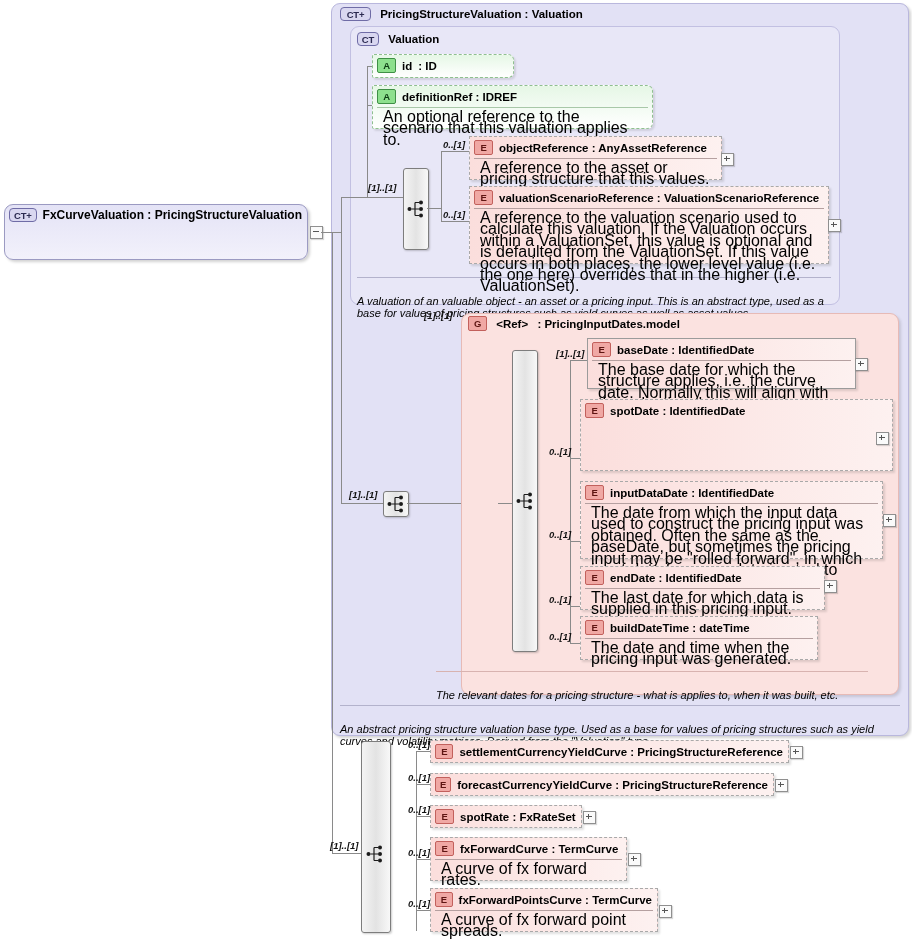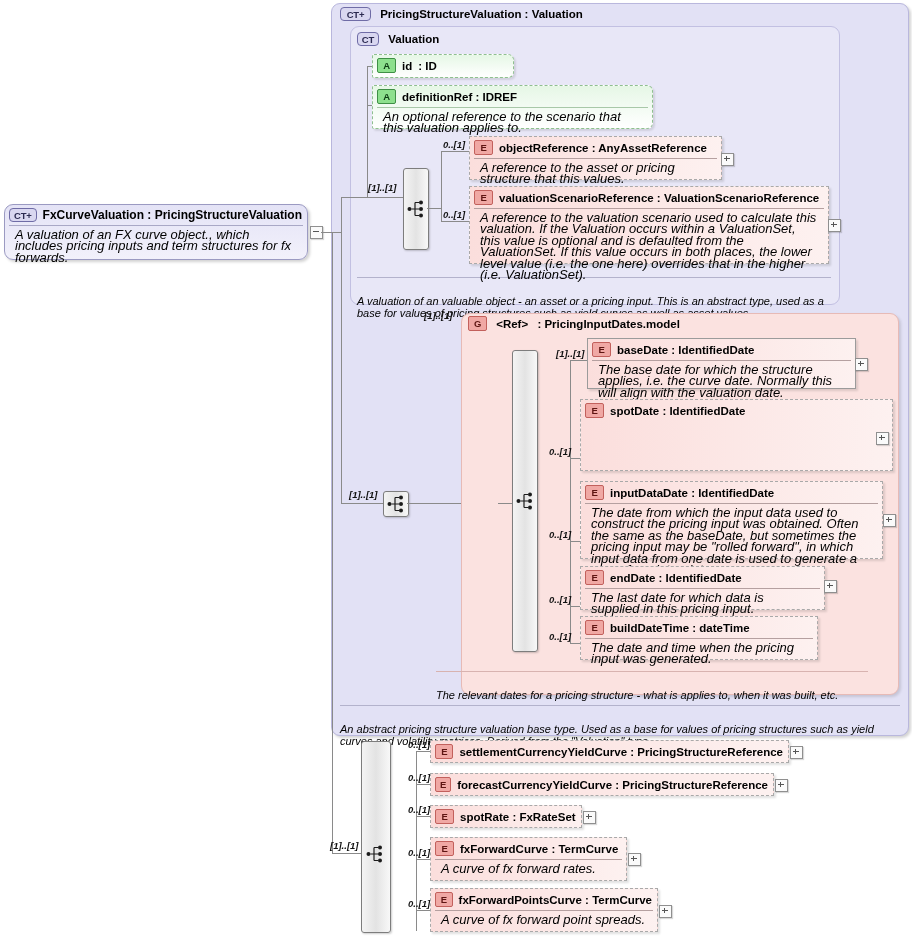--- a/index.html
+++ b/index.html
@@ -26,21 +26,21 @@
   .badge-e{width:19px;height:15px;line-height:13px;background:#f0a8a4;border:1px solid #c2605c;color:#5d1512;border-radius:2px;}
   .badge-g{width:19px;height:15px;line-height:13px;background:#f0a8a4;border:1px solid #c2605c;color:#5d1512;border-radius:2px;}
 
   .panel-title{position:absolute;font-weight:bold;font-size:11.5px;white-space:nowrap;}
   .panel-title .ttxt{margin-left:6px;vertical-align:middle;}
 
   
   .node{position:absolute;box-sizing:border-box;}
   .node .hdr{padding:3px 5px 3px 4px;font-weight:bold;font-size:11.5px;white-space:nowrap;
              display:flex;align-items:center;gap:6px;}
-  .node .doc{font-style:italic;font-size:13px;line-height:11.4px;padding:3px 6px 4px 6px;
+  .node .doc{font-size:16px;line-height:11.4px;padding:3px 6px 4px 6px;
              border-top:1px solid #bdbdbd;margin:0 4px;}
 
   
   .n-attr{background:linear-gradient(to bottom,#e6f7e6,#ffffff);
           border:1px dashed #8fbf8f;box-shadow:2px 2px 2px rgba(0,0,0,.10);}
   .n-attr .doc{border-top:1px solid #a8c8a8;}
   
   .n-el-solid{background:linear-gradient(to right,#fbdedc,#fdf1f0);
               border:1px solid #9b9b9b;box-shadow:2px 2px 2px rgba(0,0,0,.12);}
   
@@ -254,21 +254,20 @@
     <span>buildDateTime : dateTime</span>
   </div>
   <div class="doc">The date and time when the pricing input was generated.</div>
 </div>
 
 <div class="node n-root" style="left:4px;top:204px;width:304px;height:56px;">
   <div class="hdr">
     <span class="badge badge-ct">CT+</span>
     <span>FxCurveValuation : PricingStructureValuation</span>
   </div>
-  <div class="doc">A valuation of an FX curve object., which includes pricing inputs and term structures for fx forwards.</div>
 </div>
 
 <div class="exp" style="left:310px;top:226px;"></div>
 
 <div class="ln lnh" style="left:321px;top:232px;width:12px;"></div>
 <div class="ln lnv" style="left:332px;top:232px;height:621px;"></div>
 <div class="ln lnh" style="left:332px;top:232px;width:10px;"></div>
 <div class="ln lnh" style="left:332px;top:853px;width:29px;"></div>
 
 <div class="card" style="left:330px;top:840px;">[1]..[1]</div>

